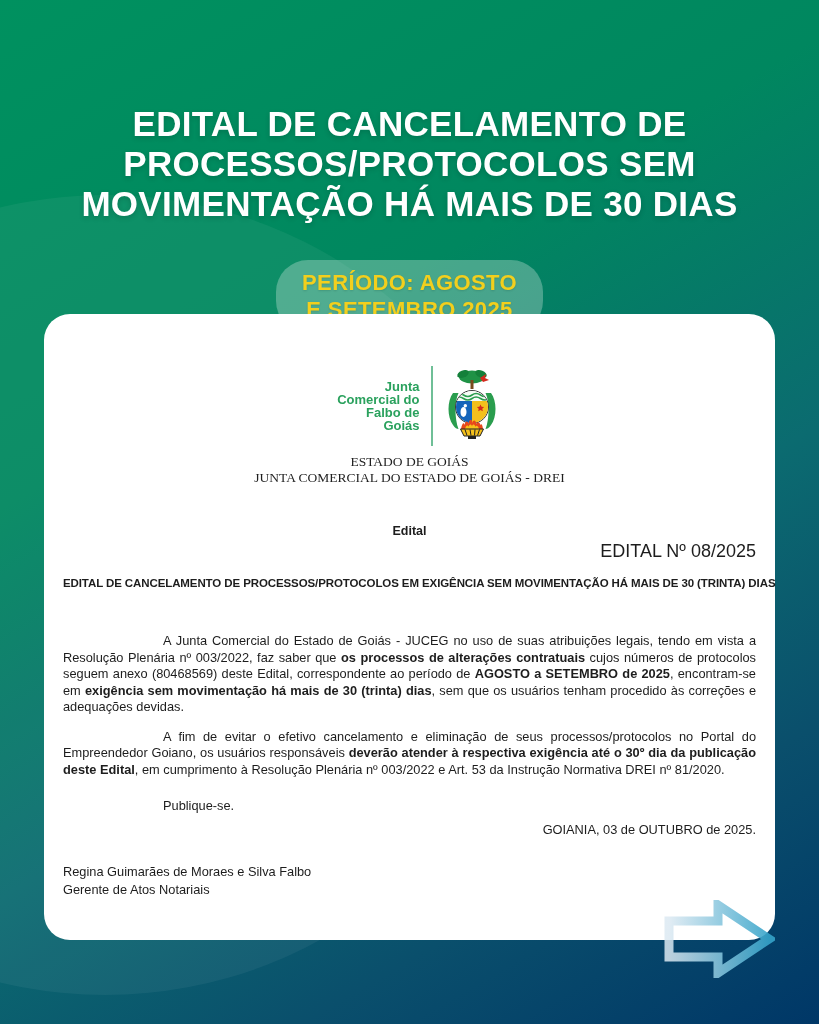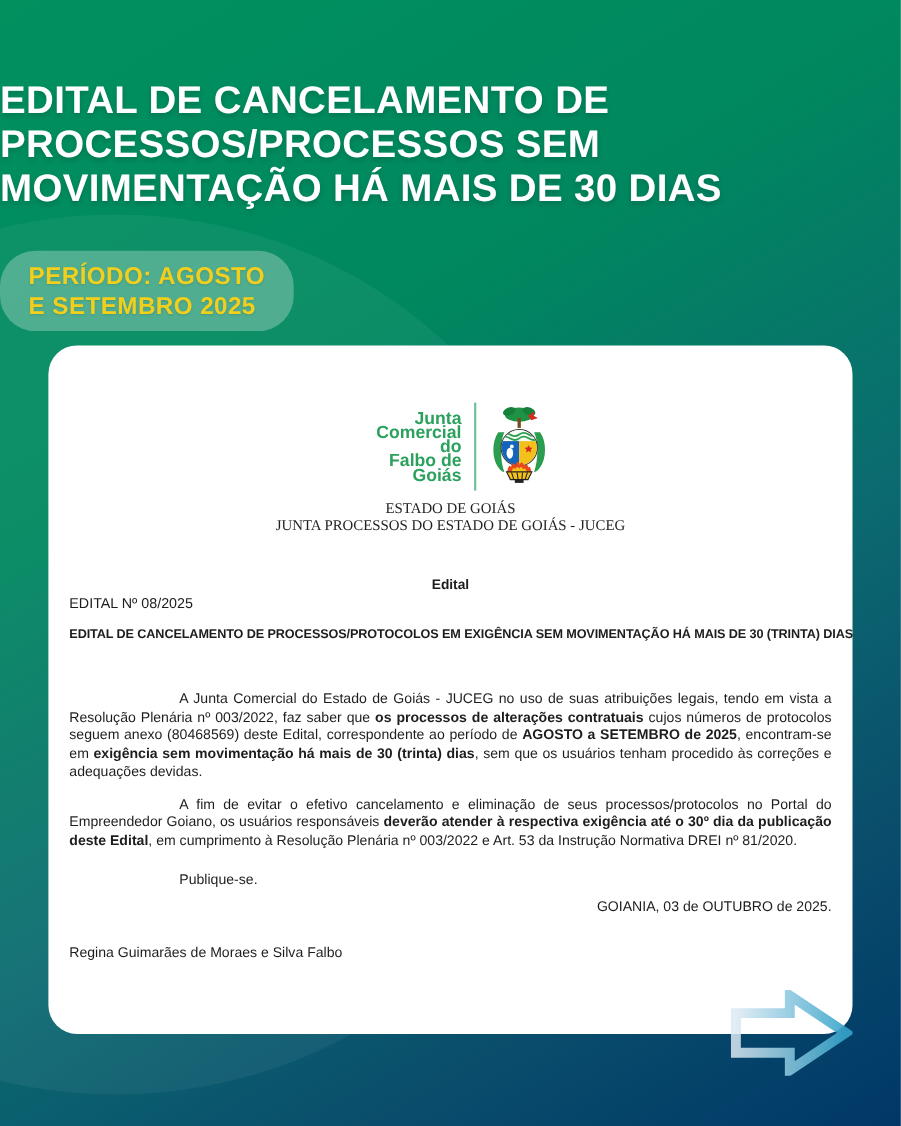--- a/index.html
+++ b/index.html
@@ -16,50 +16,50 @@
       #00875F 34%,
       #0B6B70 60%,
       #0A4F6C 80%,
       var(--navy-bottom,#003767) 100%);
   }
   .bg-wave {
     position:absolute; left:-320px; top:195px; width:850px; height:800px;
     border-radius:50%; background:rgba(255,255,255,0.05); z-index:0;
   }
   
-  .hero { position:relative; z-index:1; padding-top:72px; }
+  .hero { position:relative; z-index:1; padding-top:104px; text-align:center; }
   .hero-title {
     color:#ffffff; font-weight:800; font-size:35px; line-height:40px;
     letter-spacing:.3px; text-shadow:0 2px 5px rgba(0,40,30,.22);
   }
   .badge {
     display:inline-block; margin-top:36px; padding:9px 26px 10px;
     background:rgba(235,244,240,.30); border-radius:32px;
     color:var(--badge-text,#F2CF1D); font-weight:800; font-size:22px;
     line-height:27px; letter-spacing:.4px; text-shadow:0 1px 2px rgba(0,40,30,.15);
   }
   
   .card {
     position:absolute; z-index:2; left:44px; top:314px;
     width:731px; height:626px; background:#ffffff; border-radius:26px;
     padding:52px 19px 0 19px; color:#1d1d1d;
   }
   .logo-row { display:flex; justify-content:center; align-items:center; gap:11px; }
   .logo-text {
     text-align:right; color:var(--logo-green,#2AA15D);
-    font-weight:700; font-size:16px; line-height:13px; width:100px;
+    font-weight:700; font-size:13px; line-height:13px; width:100px;
   }
   .logo-divider { width:2px; height:80px; background:#6FBF97; }
   .crest { width:56px; height:78px; }
   .org-header {
     margin-top:8px; text-align:center;
     font-family:"Liberation Serif", serif; font-size:13.5px; line-height:16px; color:#1f1f1f;
   }
   .doc-label { margin-top:38px; text-align:center; font-weight:700; font-size:12.5px; }
-  .doc-number { margin-top:3px; text-align:left; font-size:13px; }
+  .doc-number { margin-top:3px; text-align:right; font-size:18px; }
   .doc-heading {
     margin-top:15px; text-align:center; font-weight:700; font-size:11.5px;
     letter-spacing:-.1px; white-space:nowrap;
   }
   .para {
     margin-top:13px; font-size:12.8px; line-height:16.5px;
     text-align:justify; text-indent:100px;
   }
   .para.first { margin-top:44px; }
   .publish-line { margin-top:20px; font-size:12.8px; text-indent:100px; }
@@ -70,21 +70,21 @@
 </style>
 </head>
 <body>
 
 <div class="poster">
   <div class="bg-wave"></div>
 
   <div class="hero">
     <div class="hero-title">
       <div>EDITAL DE CANCELAMENTO DE</div>
-      <div>PROCESSOS/PROCESSOS SEM</div>
+      <div>PROCESSOS/PROTOCOLOS SEM</div>
       <div>MOVIMENTAÇÃO HÁ MAIS DE 30 DIAS</div>
     </div>
     <div class="badge">
       <div>PERÍODO: AGOSTO</div>
       <div>E SETEMBRO 2025</div>
     </div>
   </div>
 
   <div class="card">
 
@@ -127,35 +127,36 @@
         <path d="M17 62 C18 56 20 55 20.5 58 C21 54 24 53 24.5 57 C25 52 28 51 28.5 56 C29 52 32 53 32.5 57 C33 54 36 55 36.5 58 C37.5 56 38.5 58 39 62 Z" fill="#E8491B"></path>
         <path d="M21 62 C22 58 24 57.5 24.5 60 C25 57 27.5 56.5 28 59.5 C28.5 56.5 31 57 31.5 60 C32 58 34 58.5 35 62 Z" fill="#F6C21A"></path>
         <path d="M16.5 62 H39.5 L36 69 H20 Z" fill="#F4C01C" stroke="#222222" stroke-width="1"></path>
         <path d="M21 62.5 L23 68.5 M26 62.5 L27 68.5 M31 62.5 L30.5 68.5 M35.5 62.5 L33.5 68.5" stroke="#222222" stroke-width="1"></path>
         <rect x="24" y="69" width="8" height="3" fill="#222222"></rect>
       </svg>
     </div>
 
     <div class="org-header">
       <div>ESTADO DE GOIÁS</div>
-      <div>JUNTA PROCESSOS DO ESTADO DE GOIÁS - JUCEG</div>
+      <div>JUNTA COMERCIAL DO ESTADO DE GOIÁS - DREI</div>
     </div>
 
     <div class="doc-label">Edital</div>
     <div class="doc-number">EDITAL Nº 08/2025</div>
     <div class="doc-heading">EDITAL DE CANCELAMENTO DE PROCESSOS/PROTOCOLOS EM EXIGÊNCIA SEM MOVIMENTAÇÃO HÁ MAIS DE 30 (TRINTA) DIAS</div>
 
     <p class="para first"><span>A Junta Comercial do Estado de Goiás - JUCEG no uso de suas atribuições legais, tendo em vista a Resolução Plenária nº 003/2022, faz saber que </span><strong>os processos de alterações contratuais</strong><span> cujos números de protocolos seguem anexo (80468569) deste Edital, correspondente ao período de </span><strong>AGOSTO a SETEMBRO de 2025</strong><span>, encontram-se em </span><strong>exigência sem movimentação há mais de 30 (trinta) dias</strong><span>, sem que os usuários tenham procedido às correções e adequações devidas.</span></p>
     <p class="para"><span>A fim de evitar o efetivo cancelamento e eliminação de seus processos/protocolos no Portal do Empreendedor Goiano, os usuários responsáveis </span><strong>deverão atender à respectiva exigência até o 30º dia da publicação deste Edital</strong><span>, em cumprimento à Resolução Plenária nº 003/2022 e Art. 53 da Instrução Normativa DREI nº 81/2020.</span></p>
 
     <div class="publish-line">Publique-se.</div>
     <div class="date-line">GOIANIA, 03 de OUTUBRO de 2025.</div>
 
     <div class="signature">
       <div>Regina Guimarães de Moraes e Silva Falbo</div>
+      <div>Gerente de Atos Notariais</div>
     </div>
   </div>
 
   <div class="arrow-wrap">
     <svg width="112" height="78" viewBox="0 0 112 78" xmlns="http://www.w3.org/2000/svg">
       <defs>
         <linearGradient id="arrowGrad" x1="0" y1="0" x2="1" y2="0">
           <stop offset="0" stop-color="#DCE9F2" stop-opacity="0.85"></stop>
           <stop offset="1" stop-color="#35A3C9" stop-opacity="0.9"></stop>
         </linearGradient>

